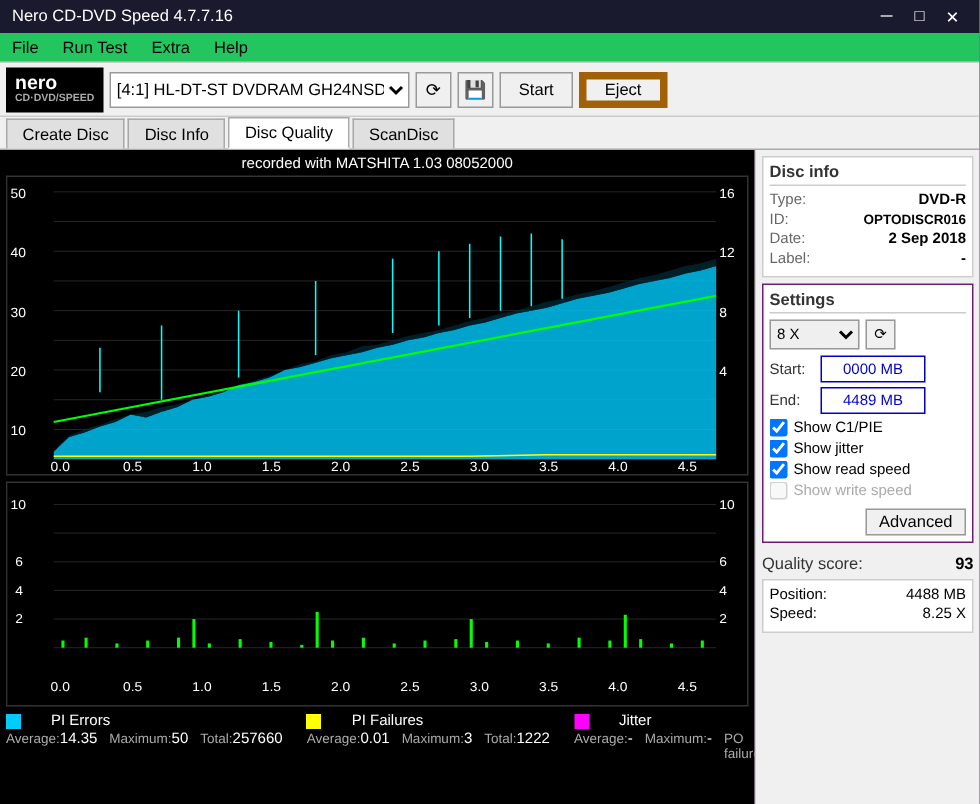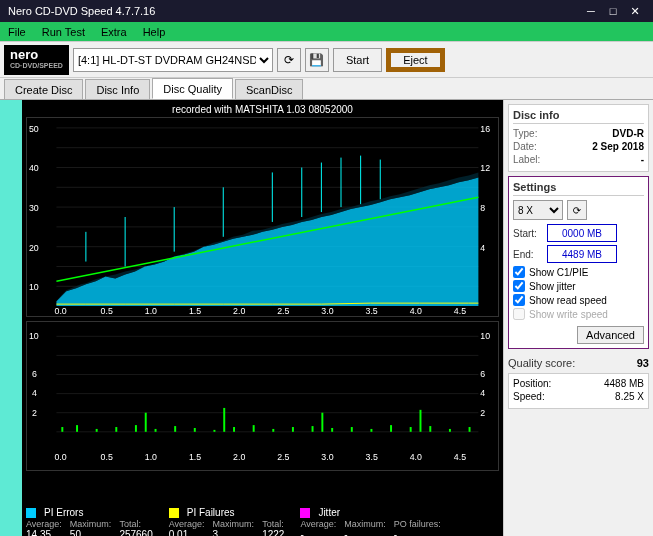--- a/index.html
+++ b/index.html
@@ -24,55 +24,55 @@
     .toolbar-btn { height: 24px; width: 24px; background: #f0f0f0; border: 1px solid #999; cursor: pointer; display: flex; align-items: center; justify-content: center; font-size: 12px; }
     .start-btn { height: 24px; padding: 0 12px; background: #f0f0f0; border: 1px solid #999; cursor: pointer; font-size: 11px; }
     .eject-btn { height: 24px; padding: 0 12px; background: #f0f0f0; border: 5px solid #a16207; cursor: pointer; font-size: 11px; }
 
     
     .tabs { background: #f0f0f0; height: 22px; display: flex; align-items: flex-end; padding: 0 4px; border-bottom: 1px solid #aaa; }
     .tab { height: 20px; padding: 0 10px; border: 1px solid #aaa; border-bottom: none; background: #e0e0e0; cursor: pointer; font-size: 11px; display: flex; align-items: center; margin-right: 2px; }
     .tab.active { background: white; height: 21px; border-bottom: 1px solid white; }
 
     
-    .main { display: flex; background: #5eead4; height: calc(536px - 22px - 20px - 36px - 22px); padding-left: 22px; }
+    .main { display: flex; background: #f0abfc; height: calc(536px - 22px - 20px - 36px - 22px); }
 
     
     .chart-area { flex: 1; background: #000; padding: 4px; position: relative; overflow: hidden; }
     .chart-title { color: white; font-size: 10px; text-align: center; margin-bottom: 2px; }
     
     
     .top-chart { position: relative; height: 200px; background: #000; border: 1px solid #333; margin-bottom: 4px; }
     
     
     .bottom-chart { position: relative; height: 150px; background: #000; border: 1px solid #333; }
 
     
     .legend { display: flex; gap: 16px; padding: 4px 0; color: white; font-size: 10px; background: #000; }
     .legend-item { display: flex; flex-direction: column; gap: 1px; }
-    .legend-title { display: flex; align-items: center; gap: 8px; margin-top: 32px; }
+    .legend-title { display: flex; align-items: center; gap: 20px; }
     .legend-box { width: 10px; height: 10px; }
     .legend-stats { display: flex; gap: 8px; padding-left: 0px; }
-    .legend-stat { display: flex; flex-direction: column; }
+    .legend-stat { display: flex; flex-direction: row; }
     .stat-label { color: #aaa; font-size: 9px; }
     .stat-value { color: white; font-size: 10px; }
 
     
     .right-panel { width: 150px; background: #f0f0f0; border-left: 1px solid #ccc; padding: 4px; display: flex; flex-direction: column; gap: 4px; font-size: 11px; }
     
     .disc-info-section { background: white; border: 1px solid #ccc; padding: 4px; }
     .section-title { font-weight: bold; font-size: 11px; margin-bottom: 4px; color: #333; border-bottom: 1px solid #ccc; padding-bottom: 2px; }
     .info-row { display: flex; justify-content: space-between; margin-bottom: 2px; font-size: 10px; }
     .info-label { color: #666; }
     .info-value { color: #000; font-weight: bold; }
 
     .settings-section { background: white; border: 1px solid #701a75; padding: 4px; }
     
     .settings-row { display: flex; align-items: center; gap: 4px; margin-bottom: 4px; }
-    .speed-select { width: 50px; height: 20px; font-size: 10px; border: 1px solid #999; }
+    .speed-select { width: 60px; height: 20px; font-size: 10px; border: 1px solid #999; }
     
     .mb-row { display: flex; align-items: center; gap: 4px; margin-bottom: 3px; }
     .mb-label { width: 30px; font-size: 10px; color: #333; }
     .mb-input { width: 70px; height: 18px; font-size: 10px; border: 1px solid #0000cc; padding: 0 2px; color: #0000cc; text-align: center; }
 
     .checkbox-row { display: flex; align-items: center; gap: 4px; margin-bottom: 2px; font-size: 10px; }
     .checkbox-row input[type=checkbox] { width: 12px; height: 12px; }
 
     .advanced-btn { background: #f0f0f0; border: 1px solid #999; padding: 2px 8px; cursor: pointer; font-size: 11px; align-self: flex-end; margin-top: 2px; }
 
@@ -321,20 +321,24 @@
 
   <div class="right-panel">
 
     <div class="disc-info-section">
       <div class="section-title">Disc info</div>
       <div class="info-row">
         <span class="info-label">Type:</span>
         <span class="info-value">DVD-R</span>
       </div>
       <div class="info-row">
+        <span class="info-label">ID:</span>
+        <span class="info-value" style="font-size:9px;">OPTODISCR016</span>
+      </div>
+      <div class="info-row">
         <span class="info-label">Date:</span>
         <span class="info-value">2 Sep 2018</span>
       </div>
       <div class="info-row">
         <span class="info-label">Label:</span>
         <span class="info-value">-</span>
       </div>
     </div>
 
     <div class="settings-section">

